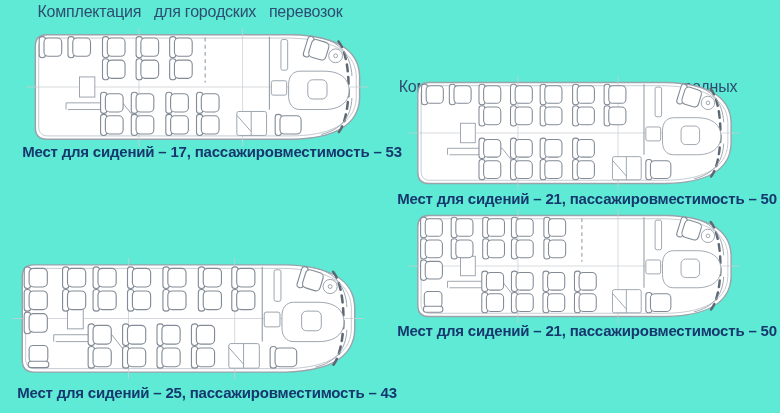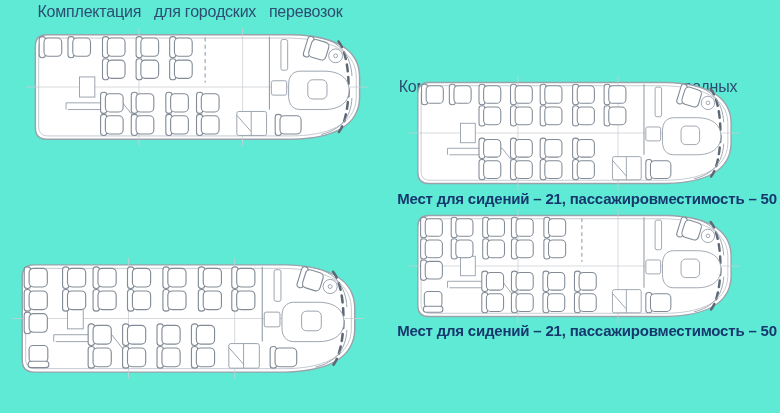--- a/index.html
+++ b/index.html
@@ -151,20 +151,21 @@
         <g>
           <rect class="st" x="172" y="85" width="6.5" height="22" rx="3"></rect>
           <rect class="st" x="177" y="86.5" width="18.5" height="19" rx="4.5"></rect>
         </g>
         <g>
           <rect class="st" x="254" y="85" width="6.5" height="22" rx="3"></rect>
           <rect class="st" x="259" y="86.5" width="22" height="19" rx="4.5"></rect>
         </g>
       </svg>
     </div>
+  <div id="c-city" class="caption">Мест для сидений – 17, пассажировместимость – 53</div>
 
   <div id="t-right" class="title">
     <div>Комплектации   для городских   и пригородных</div>
     <div>перевозок</div>
   </div>
   <div id="bus-cs-a" class="bus">
       <svg viewBox="-6 -5 357 123" preserveAspectRatio="xMidYMid meet">
         <path class="body-o" d="M16,2 L272,2 C312,3 341,15 342,45 L342,68 C341,98 312,110 272,111 L16,111 C8,111 4,107 4,99 L4,14 C4,6 8,2 16,2 Z"></path>
         <g>
           <line class="cl" x1="-6" y1="56.5" x2="351" y2="56.5"></line>
@@ -548,14 +549,15 @@
         <g>
           <rect class="st" x="11" y="84" width="19" height="17" rx="4"></rect>
           <rect class="st" x="10" y="100" width="21" height="6.5" rx="3"></rect>
         </g>
         <g>
           <rect class="st" x="256" y="85" width="6.5" height="22" rx="3"></rect>
           <rect class="st" x="261" y="86.5" width="22" height="19" rx="4.5"></rect>
         </g>
       </svg>
     </div>
+  <div id="c-inter" class="caption">Мест для сидений – 25, пассажировместимость – 43</div>
 
 </div>
 
 </body></html>

